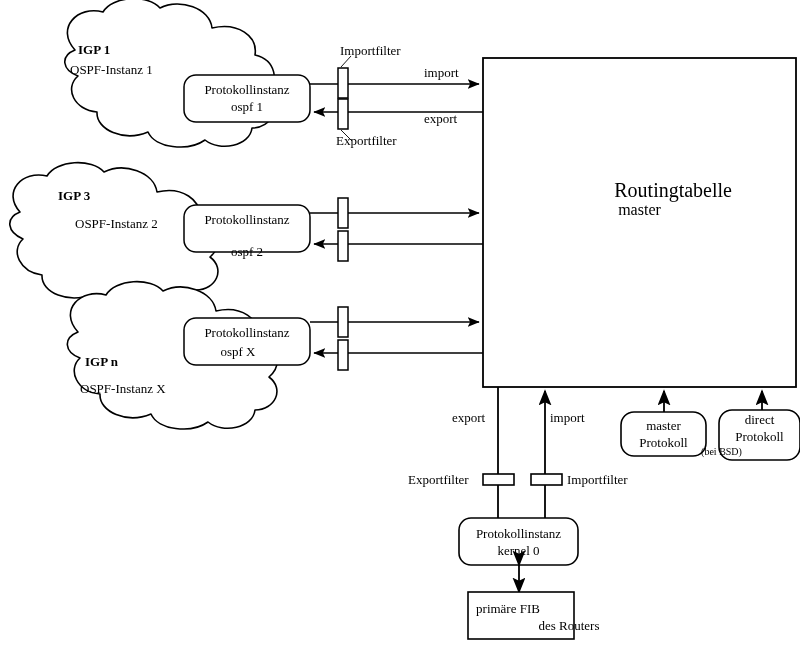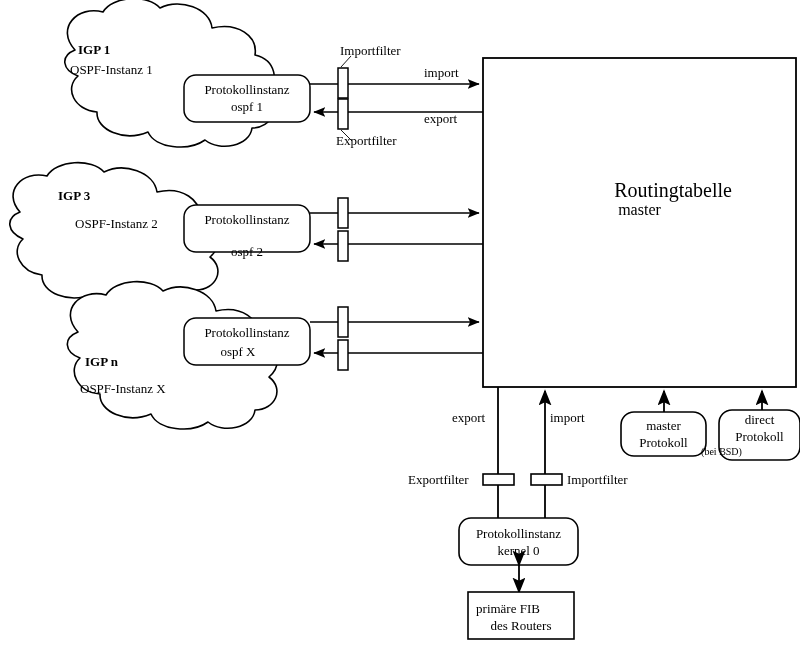--- a/index.html
+++ b/index.html
@@ -171,21 +171,21 @@
   <div class="lbl" style="left:452px; top:410px;">export</div>
   <div class="lbl" style="left:550px; top:410px;">import</div>
 
   <div class="lbl" style="left:408px; top:472px; text-align:right;">Exportfilter</div>
   <div class="lbl" style="left:567px; top:472px;">Importfilter</div>
 
   <div class="lbl ctr" style="left:459px; top:526px; width:119px;">Protokollinstanz</div>
   <div class="lbl ctr" style="left:459px; top:543px; width:119px;">kernel 0</div>
 
   <div class="lbl ctr" style="left:455px; top:601px; width:106px;">primäre FIB</div>
-  <div class="lbl ctr" style="left:468px; top:618px; width:106px;">des Routers</div>
+  <div class="lbl ctr" style="left:468px; top:618px; width:106px;padding-left:48px;">des Routers</div>
 
   <div class="lbl ctr" style="left:621px; top:418px; width:85px;">master</div>
   <div class="lbl ctr" style="left:621px; top:435px; width:85px;">Protokoll</div>
 
   <div class="lbl ctr" style="left:719px; top:412px; width:81px;">direct</div>
   <div class="lbl ctr" style="left:719px; top:429px; width:81px;">Protokoll</div>
   <div class="lbl ctr small" style="left:681px; top:446px; width:81px;text-align:center;">(bei BSD)</div>
 
 </div>
 

